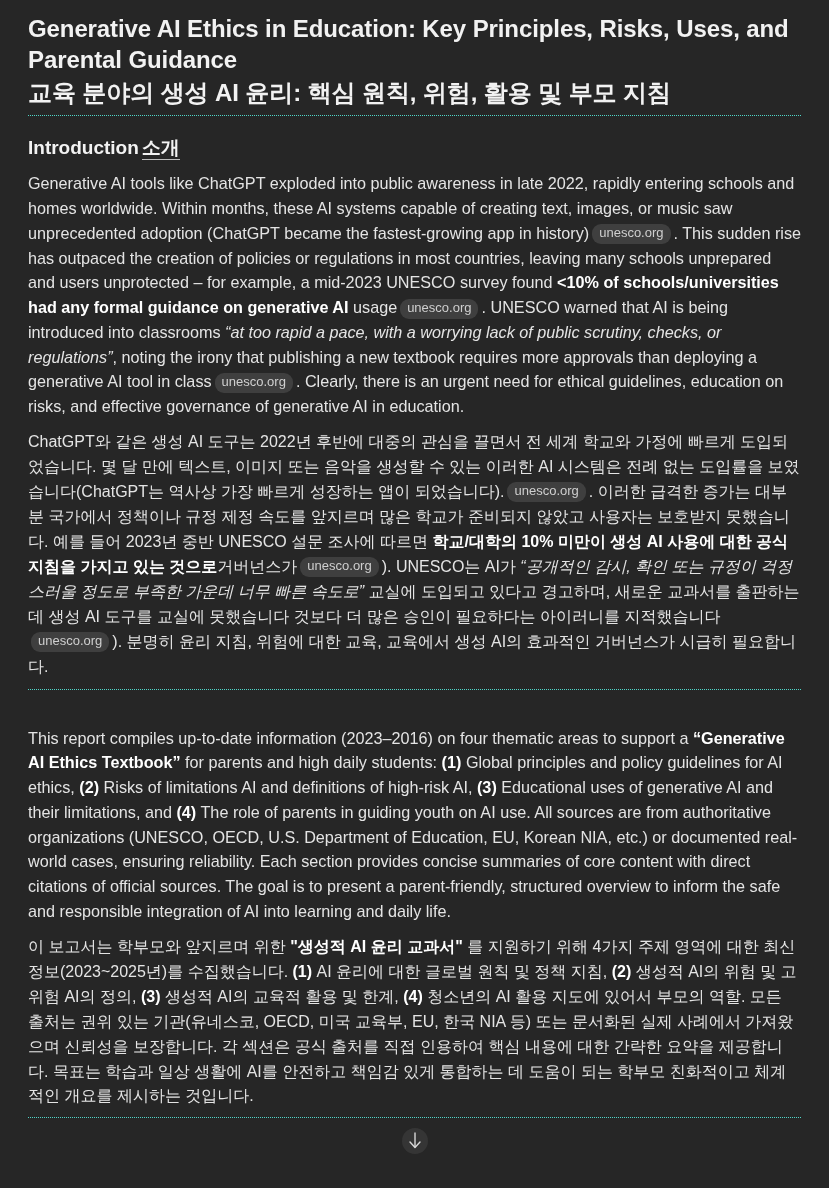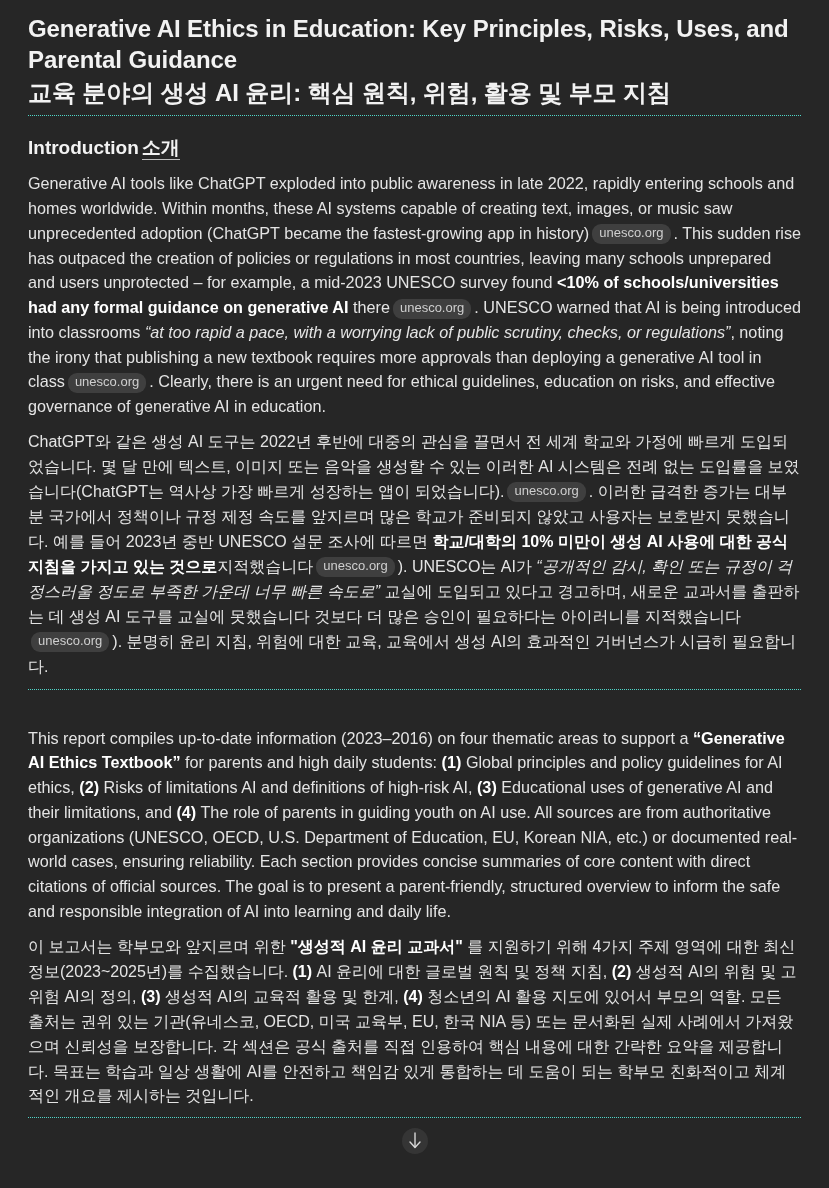--- a/index.html
+++ b/index.html
@@ -112,27 +112,27 @@
     <span class="ko">교육 분야의 생성 AI 윤리: 핵심 원칙, 위험, 활용 및 부모 지침</span>
   </h1>
 
   <h2 class="section">
     <span>Introduction</span><span class="ko">소개</span>
   </h2>
 
   <p class="para">
     <span>Generative AI tools like ChatGPT exploded into public awareness in late 2022, rapidly entering schools and homes worldwide. Within months, these AI systems capable of creating text, images, or music saw unprecedented adoption (ChatGPT became the fastest-growing app in history)</span><span class="cite">unesco.org</span><span>. This sudden rise has outpaced the creation of policies or regulations in most countries, leaving many schools unprepared and users unprotected – for example, a mid-2023 UNESCO survey found</span>
     <strong>&lt;10% of schools/universities had any formal guidance on generative AI</strong>
-    <span>there</span><span class="cite">unesco.org</span><span>. UNESCO warned that AI is being introduced into classrooms</span>
+    <span>usage</span><span class="cite">unesco.org</span><span>. UNESCO warned that AI is being introduced into classrooms</span>
     <em>“at too rapid a pace, with a worrying lack of public scrutiny, checks, or regulations”</em><span>, noting the irony that publishing a new textbook requires more approvals than deploying a generative AI tool in class</span><span class="cite">unesco.org</span><span>. Clearly, there is an urgent need for ethical guidelines, education on risks, and effective governance of generative AI in education.</span>
   </p>
 
   <p class="ko dotted">
     <span>ChatGPT와 같은 생성 AI 도구는 2022년 후반에 대중의 관심을 끌면서 전 세계 학교와 가정에 빠르게 도입되었습니다. 몇 달 만에 텍스트, 이미지 또는 음악을 생성할 수 있는 이러한 AI 시스템은 전례 없는 도입률을 보였습니다(ChatGPT는 역사상 가장 빠르게 성장하는 앱이 되었습니다).</span><span class="cite">unesco.org</span><span>. 이러한 급격한 증가는 대부분 국가에서 정책이나 규정 제정 속도를 앞지르며 많은 학교가 준비되지 않았고 사용자는 보호받지 못했습니다. 예를 들어 2023년 중반 UNESCO 설문 조사에 따르면</span>
-    <strong>학교/대학의 10% 미만이 생성 AI 사용에 대한 공식 지침을 가지고 있는 것으로</strong><span>지적했습니다</span><span class="cite">unesco.org</span><span>). UNESCO는 AI가</span>
+    <strong>학교/대학의 10% 미만이 생성 AI 사용에 대한 공식 지침을 가지고 있는 것으로</strong><span>거버넌스가</span><span class="cite">unesco.org</span><span>). UNESCO는 AI가</span>
     <em>“공개적인 감시, 확인 또는 규정이 걱정스러울 정도로 부족한 가운데 너무 빠른 속도로”</em>
     <span>교실에 도입되고 있다고 경고하며, 새로운 교과서를 출판하는 데 생성 AI 도구를 교실에 못했습니다 것보다 더 많은 승인이 필요하다는 아이러니를 지적했습니다</span><span class="cite">unesco.org</span><span>). 분명히 윤리 지침, 위험에 대한 교육, 교육에서 생성 AI의 효과적인 거버넌스가 시급히 필요합니다.</span>
   </p>
 
   <div class="spacer-gap"></div>
 
   <p class="para">
     <span>This report compiles up-to-date information (2023–2016) on four thematic areas to support a</span>
     <strong>“Generative AI Ethics Textbook”</strong>
     <span>for parents and high daily students:</span>

